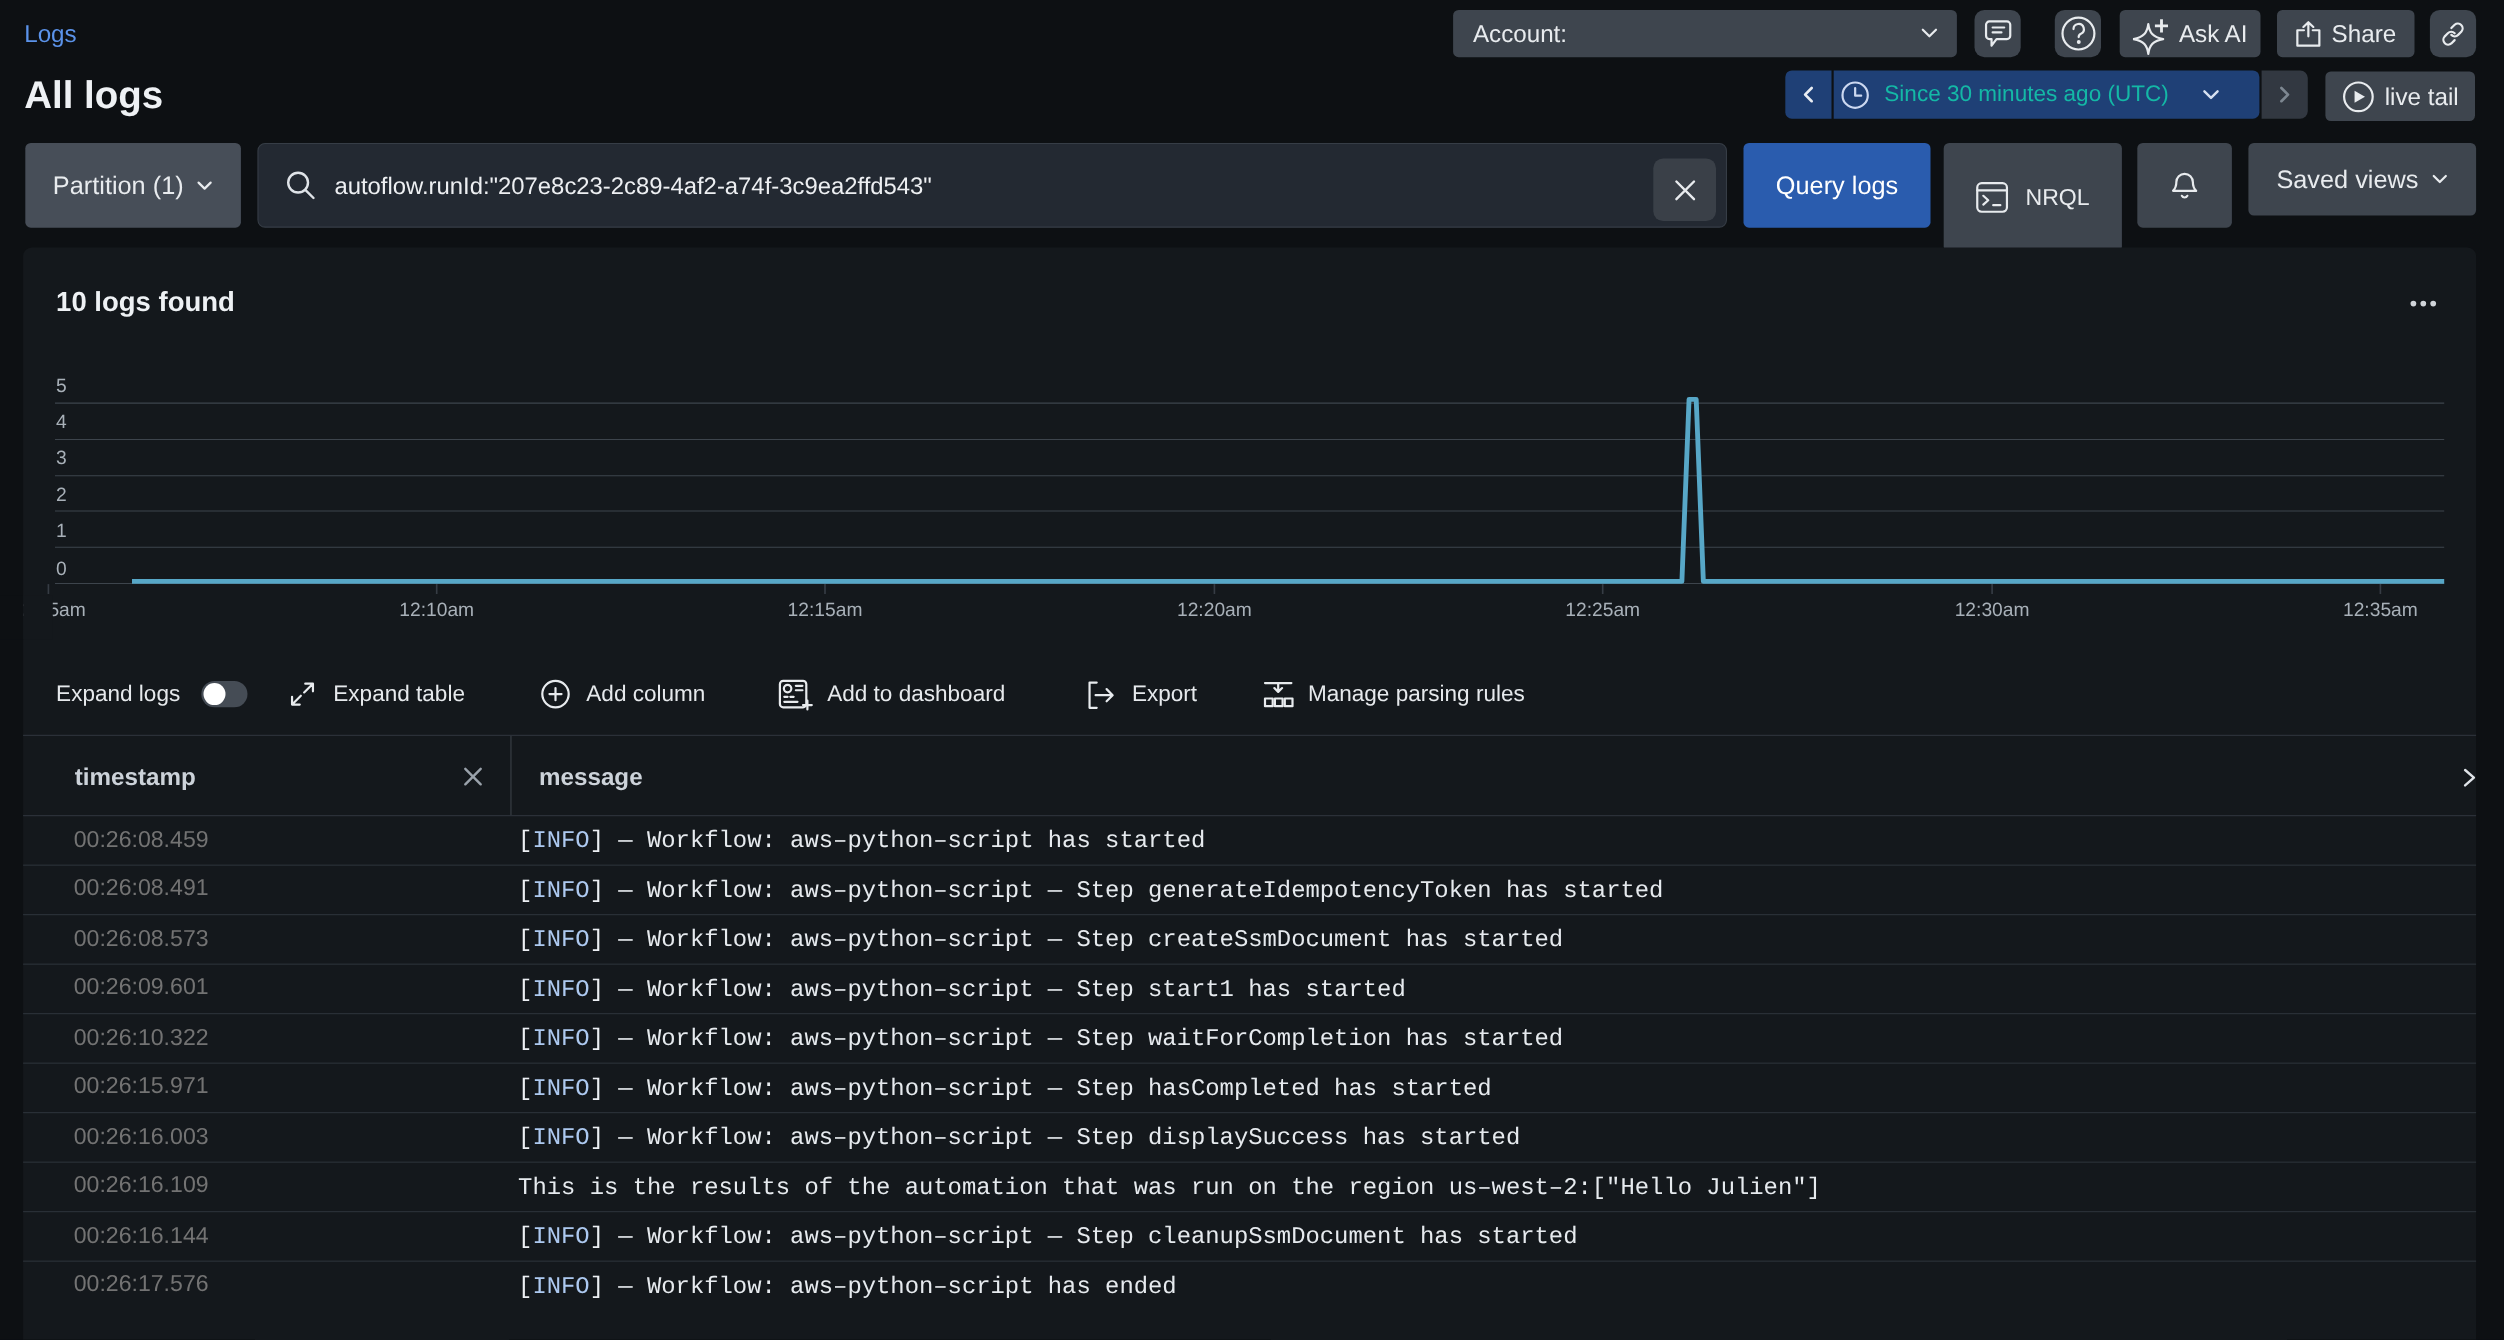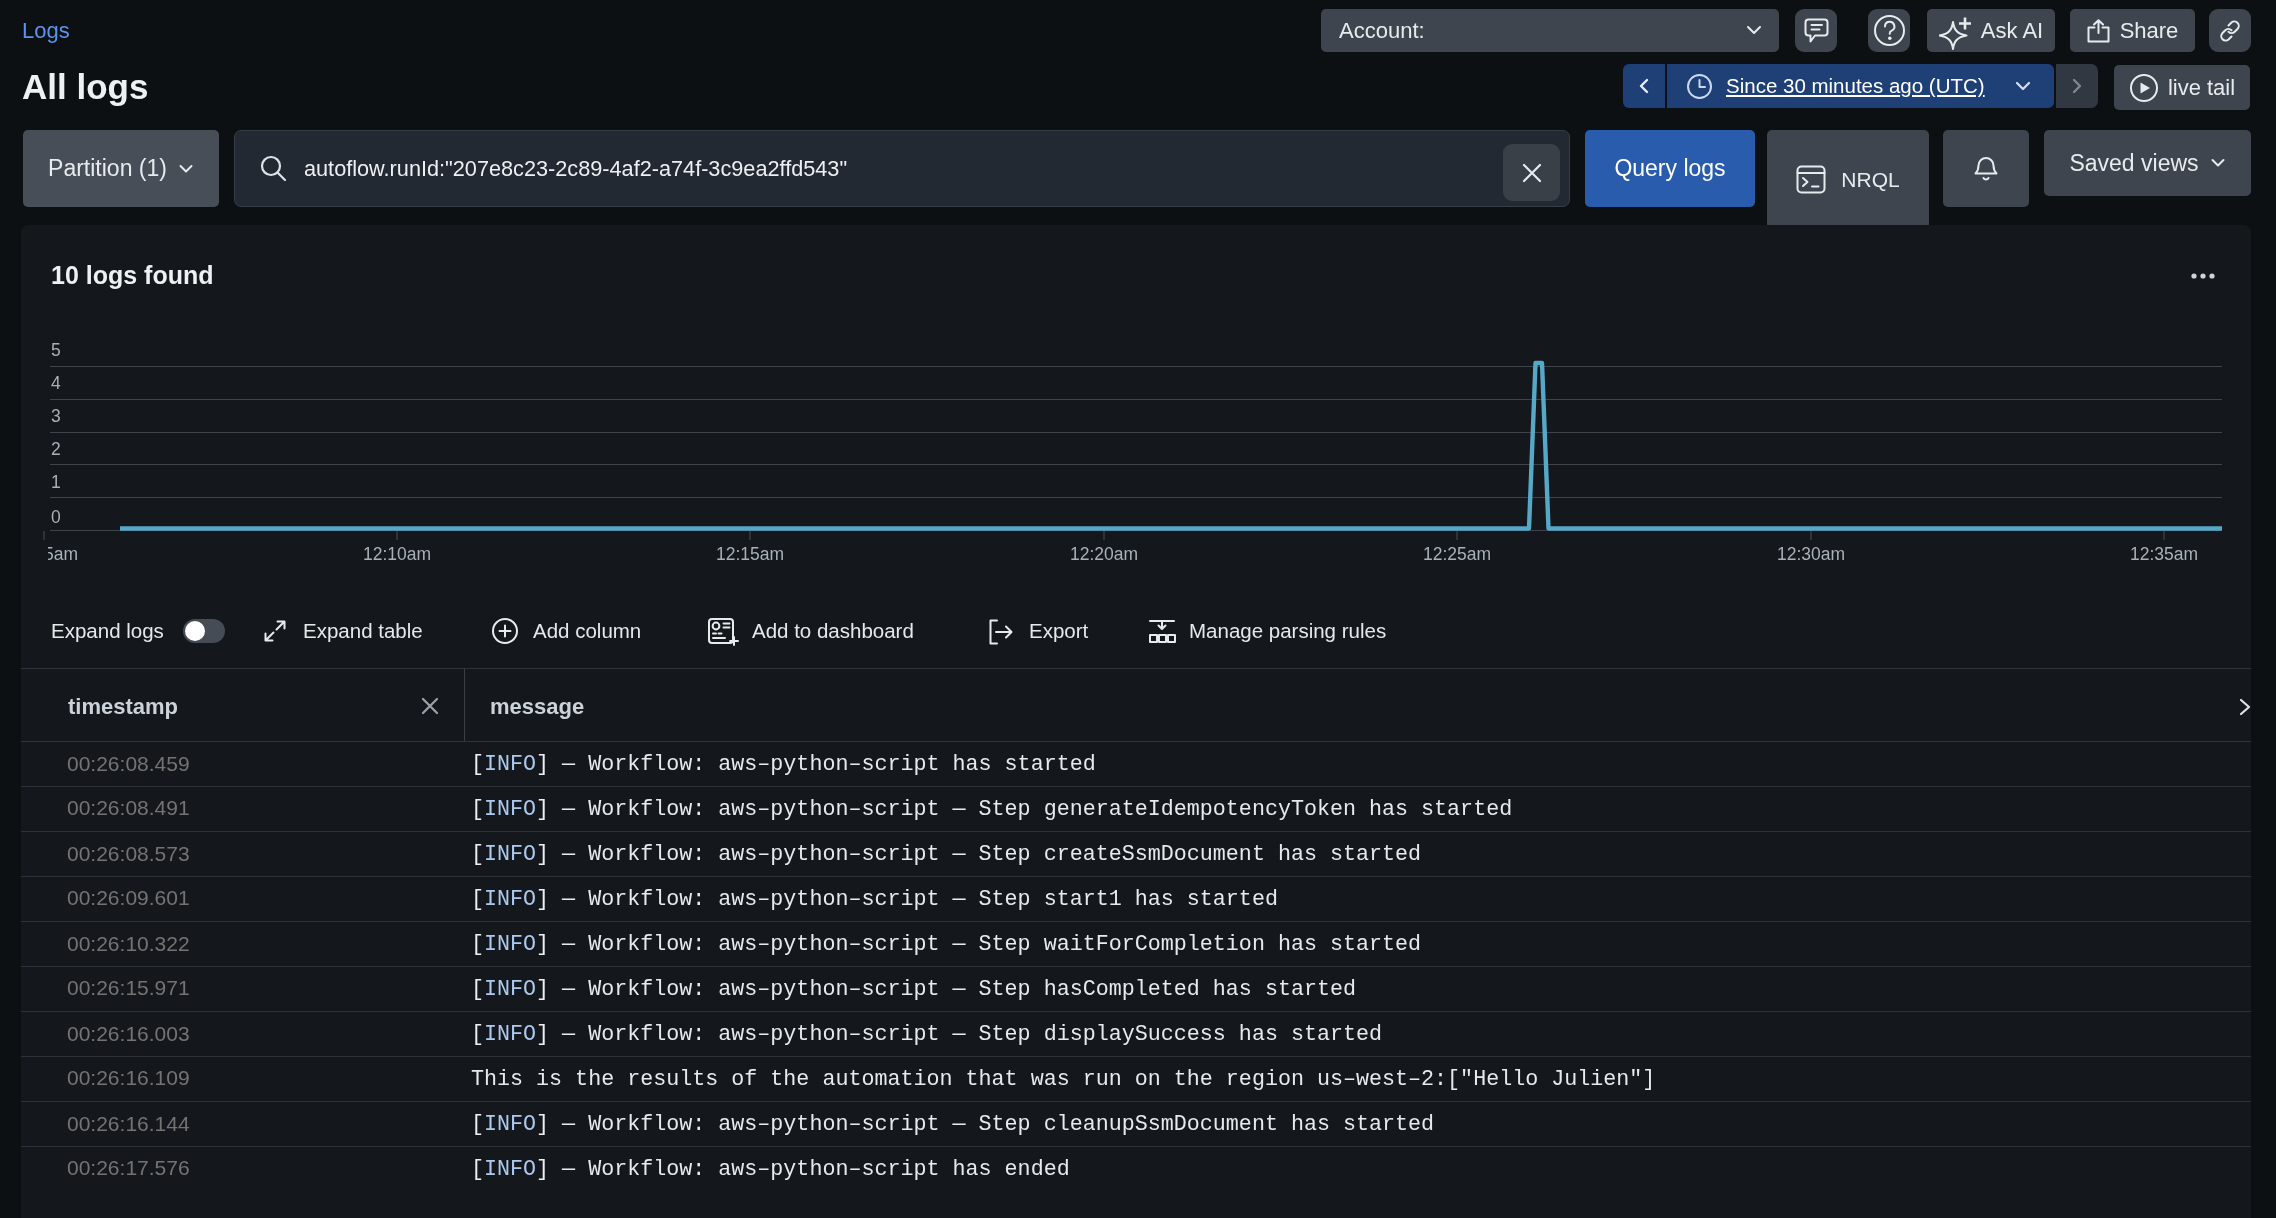--- a/index.html
+++ b/index.html
@@ -78,21 +78,21 @@
         <path class="ico" d="M11.5 7.5 l3-3 a4.4 4.4 0 0 1 6.2 6.2 l-3 3 a4.4 4.4 0 0 1 -6.2 0"></path>
         <path class="ico" d="M14.5 18.5 l-3 3 a4.4 4.4 0 0 1 -6.2-6.2 l3-3 a4.4 4.4 0 0 1 6.2 0"></path>
       </svg>
   </div>
 
   <div class="abs" style="left:1623px; top:64px; width:42px; height:44px; background:#1f4076; border-radius:6px 0 0 6px; display:flex; align-items:center; justify-content:center;">
     <svg width="16" height="18" viewBox="0 0 16 18">
         <path d="M11 3 L5 9 L11 15" stroke="#e9edf3" stroke-width="2.4" fill="none" stroke-linecap="round" stroke-linejoin="round"></path>
       </svg>
   </div>
-  <div class="abs" style="left:1667px; top:64px; width:387px; height:44px; background:#1f4076; border-radius:0 6px 6px 0; display:flex; align-items:center; color:#ffffff; font-size:20.5px; gap:13px; padding-left:19px;text-decoration:underline;">
+  <div class="abs" style="left:1667px; top:64px; width:387px; height:44px; background:#1f4076; border-radius:0 6px 6px 0; display:flex; align-items:center; color:#14b8a6; font-size:20.5px; gap:13px; padding-left:6px;">
     <svg width="27" height="27" viewBox="0 0 27 27">
         <circle cx="13.5" cy="13.5" r="11.5" stroke="#ccd8f0" stroke-width="2" fill="none"></circle>
         <path d="M13.5 7 v7 h5.5" stroke="#ccd8f0" stroke-width="2" fill="none" stroke-linecap="round" stroke-linejoin="round"></path>
       </svg>
     <span>Since 30 minutes ago (UTC)</span>
     <svg width="18" height="14" viewBox="0 0 18 14" style="margin-left:16px;">
         <path d="M3 4 L9 10 L15 4" stroke="#d6e0f0" stroke-width="2.2" fill="none" stroke-linecap="round" stroke-linejoin="round"></path>
       </svg>
   </div>
   <div class="abs" style="left:2056px; top:64px; width:42px; height:44px; background:#323841; border-radius:0 7px 7px 0; display:flex; align-items:center; justify-content:center;">

